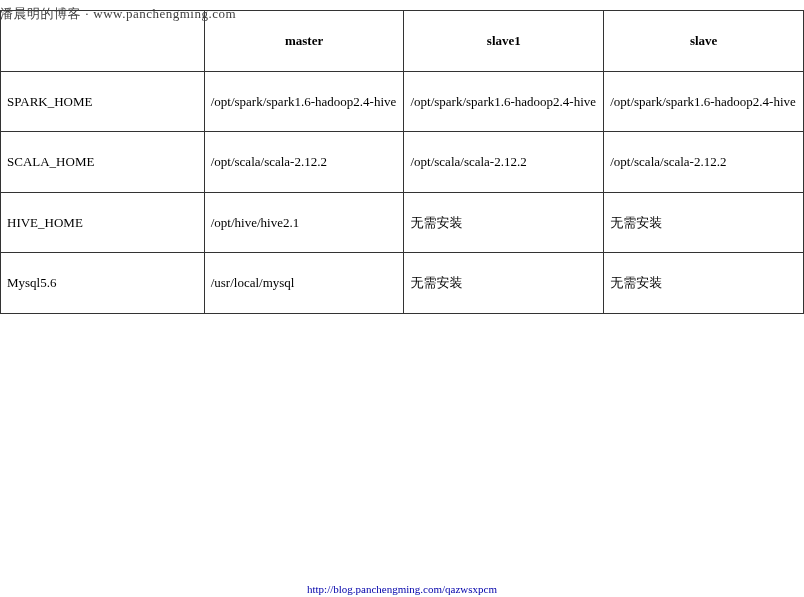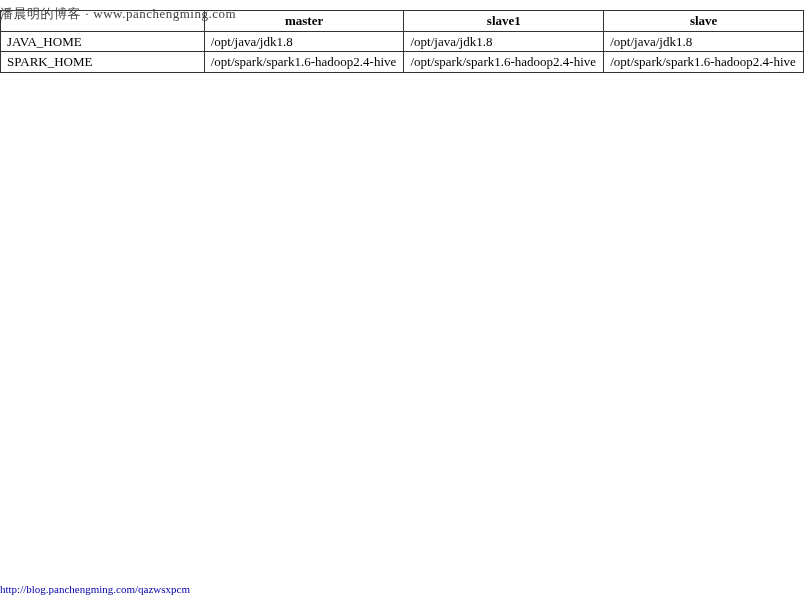--- a/index.html
+++ b/index.html
@@ -19,41 +19,41 @@
       color: #404040;
       pointer-events: none;
       z-index: 10;
       letter-spacing: 0.5px;
     }
     .watermark-bottom {
       position: absolute;
       bottom: 2px;
       left: 0;
       right: 0;
-      text-align: left;
+      text-align: center;
       font-size: 11px;
       color: #00a;
       pointer-events: none;
       z-index: 10;
     }
     .page-wrapper {
       position: relative;
       width: 804px;
       min-height: 597px;
       overflow: hidden;
       background: #fff;
     }
     table {
       border-collapse: collapse;
       width: 804px;
       margin-top: 10px;
     }
     th, td {
       border: 1px solid #333;
-      padding: 0 6px;
+      padding: 20px 6px;
       vertical-align: top;
       line-height: 1.5;
     }
     thead th {
       background: #fff;
       font-weight: bold;
       text-align: center;
     }
     tbody tr td:first-child {
       font-weight: normal;
@@ -77,28 +77,40 @@
     <thead>
       <tr class="header-row">
         <th class="col-label"></th>
         <th class="col-master">master</th>
         <th class="col-slave1">slave1</th>
         <th class="col-slave2">slave</th>
       </tr>
     </thead>
     <tbody id="table-body">
         <tr>
-    <td class="col-label">JAVA_HOME</td>
-    <td class="col-master">/opt/java/jdk1.8</td>
-    <td class="col-slave1">/opt/java/jdk1.8</td>
-    <td class="col-slave2">/opt/java/jdk1.8</td>
-  </tr>
-        <tr>
     <td class="col-label">SPARK_HOME</td>
     <td class="col-master">/opt/spark/spark1.6-hadoop2.4-hive</td>
     <td class="col-slave1">/opt/spark/spark1.6-hadoop2.4-hive</td>
     <td class="col-slave2">/opt/spark/spark1.6-hadoop2.4-hive</td>
+  </tr>
+        <tr>
+    <td class="col-label">SCALA_HOME</td>
+    <td class="col-master">/opt/scala/scala-2.12.2</td>
+    <td class="col-slave1">/opt/scala/scala-2.12.2</td>
+    <td class="col-slave2">/opt/scala/scala-2.12.2</td>
+  </tr>
+        <tr>
+    <td class="col-label">HIVE_HOME</td>
+    <td class="col-master">/opt/hive/hive2.1</td>
+    <td class="col-slave1">无需安装</td>
+    <td class="col-slave2">无需安装</td>
+  </tr>
+        <tr>
+    <td class="col-label">Mysql5.6</td>
+    <td class="col-master">/usr/local/mysql</td>
+    <td class="col-slave1">无需安装</td>
+    <td class="col-slave2">无需安装</td>
   </tr>
       </tbody>
   </table>
 
   <div class="watermark-bottom">http://blog.panchengming.com/qazwsxpcm</div>
 </div>
 
 </body></html>

